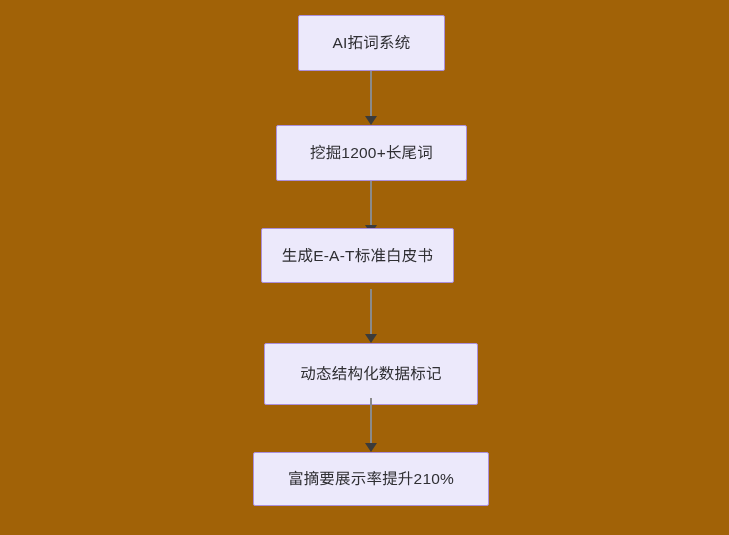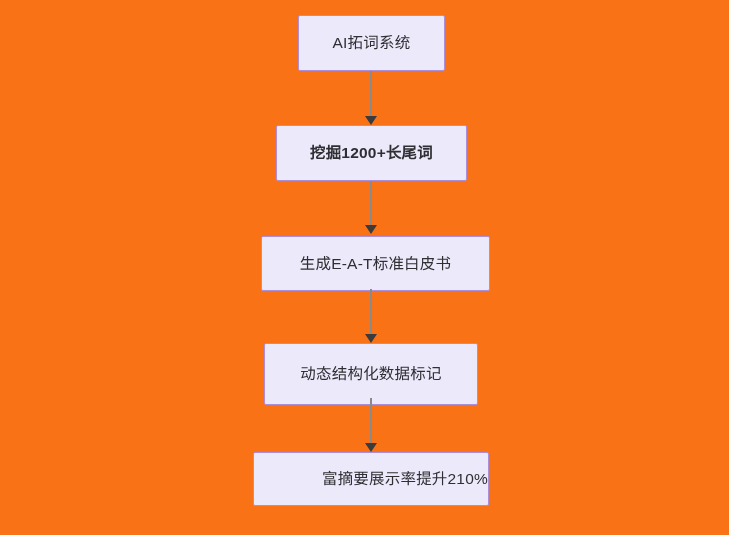--- a/index.html
+++ b/index.html
@@ -12,21 +12,21 @@
     height: 535px;
     background: #f7f7f8;
     font-family: "Liberation Sans", "DejaVu Sans", sans-serif;
     overflow: hidden;
   }
 
   #flowchart {
     position: relative;
     width: 729px;
     height: 535px;
-    background: #f97316;
+    background: #a16207;
   }
 
   .node {
     position: absolute;
     box-sizing: border-box;
     background: #ece9fb;
     border: 1.4px solid #ab8fdb;
     border-radius: 2px;
     display: flex;
     align-items: center;
@@ -38,24 +38,24 @@
     color: #2f2f33;
     font-size: 15.5px;
     line-height: 1.25;
     letter-spacing: 0.2px;
     white-space: nowrap;
     font-family: "Liberation Sans", "DejaVu Sans", sans-serif;
   }
 
   
   .node-1 { left: 298px; top: 15px;  width: 147px; height: 56px; }
-  .node-2 { left: 276px; top: 125px; width: 191px; height: 56px; font-weight: bold; }
-  .node-3 { left: 261px; top: 236px; width: 229px; height: 55px; }
+  .node-2 { left: 276px; top: 125px; width: 191px; height: 56px; }
+  .node-3 { left: 261px; top: 228px; width: 193px; height: 55px; }
   .node-4 { left: 264px; top: 343px; width: 214px; height: 62px; }
-  .node-5 { left: 253px; top: 452px; width: 236px; height: 54px; justify-content: flex-end; }
+  .node-5 { left: 253px; top: 452px; width: 236px; height: 54px; }
 
   .connector {
     position: absolute;
     width: 16px;
     left: 363px;
   }
   .connector .line {
     position: absolute;
     left: 7px;
     top: 0;

